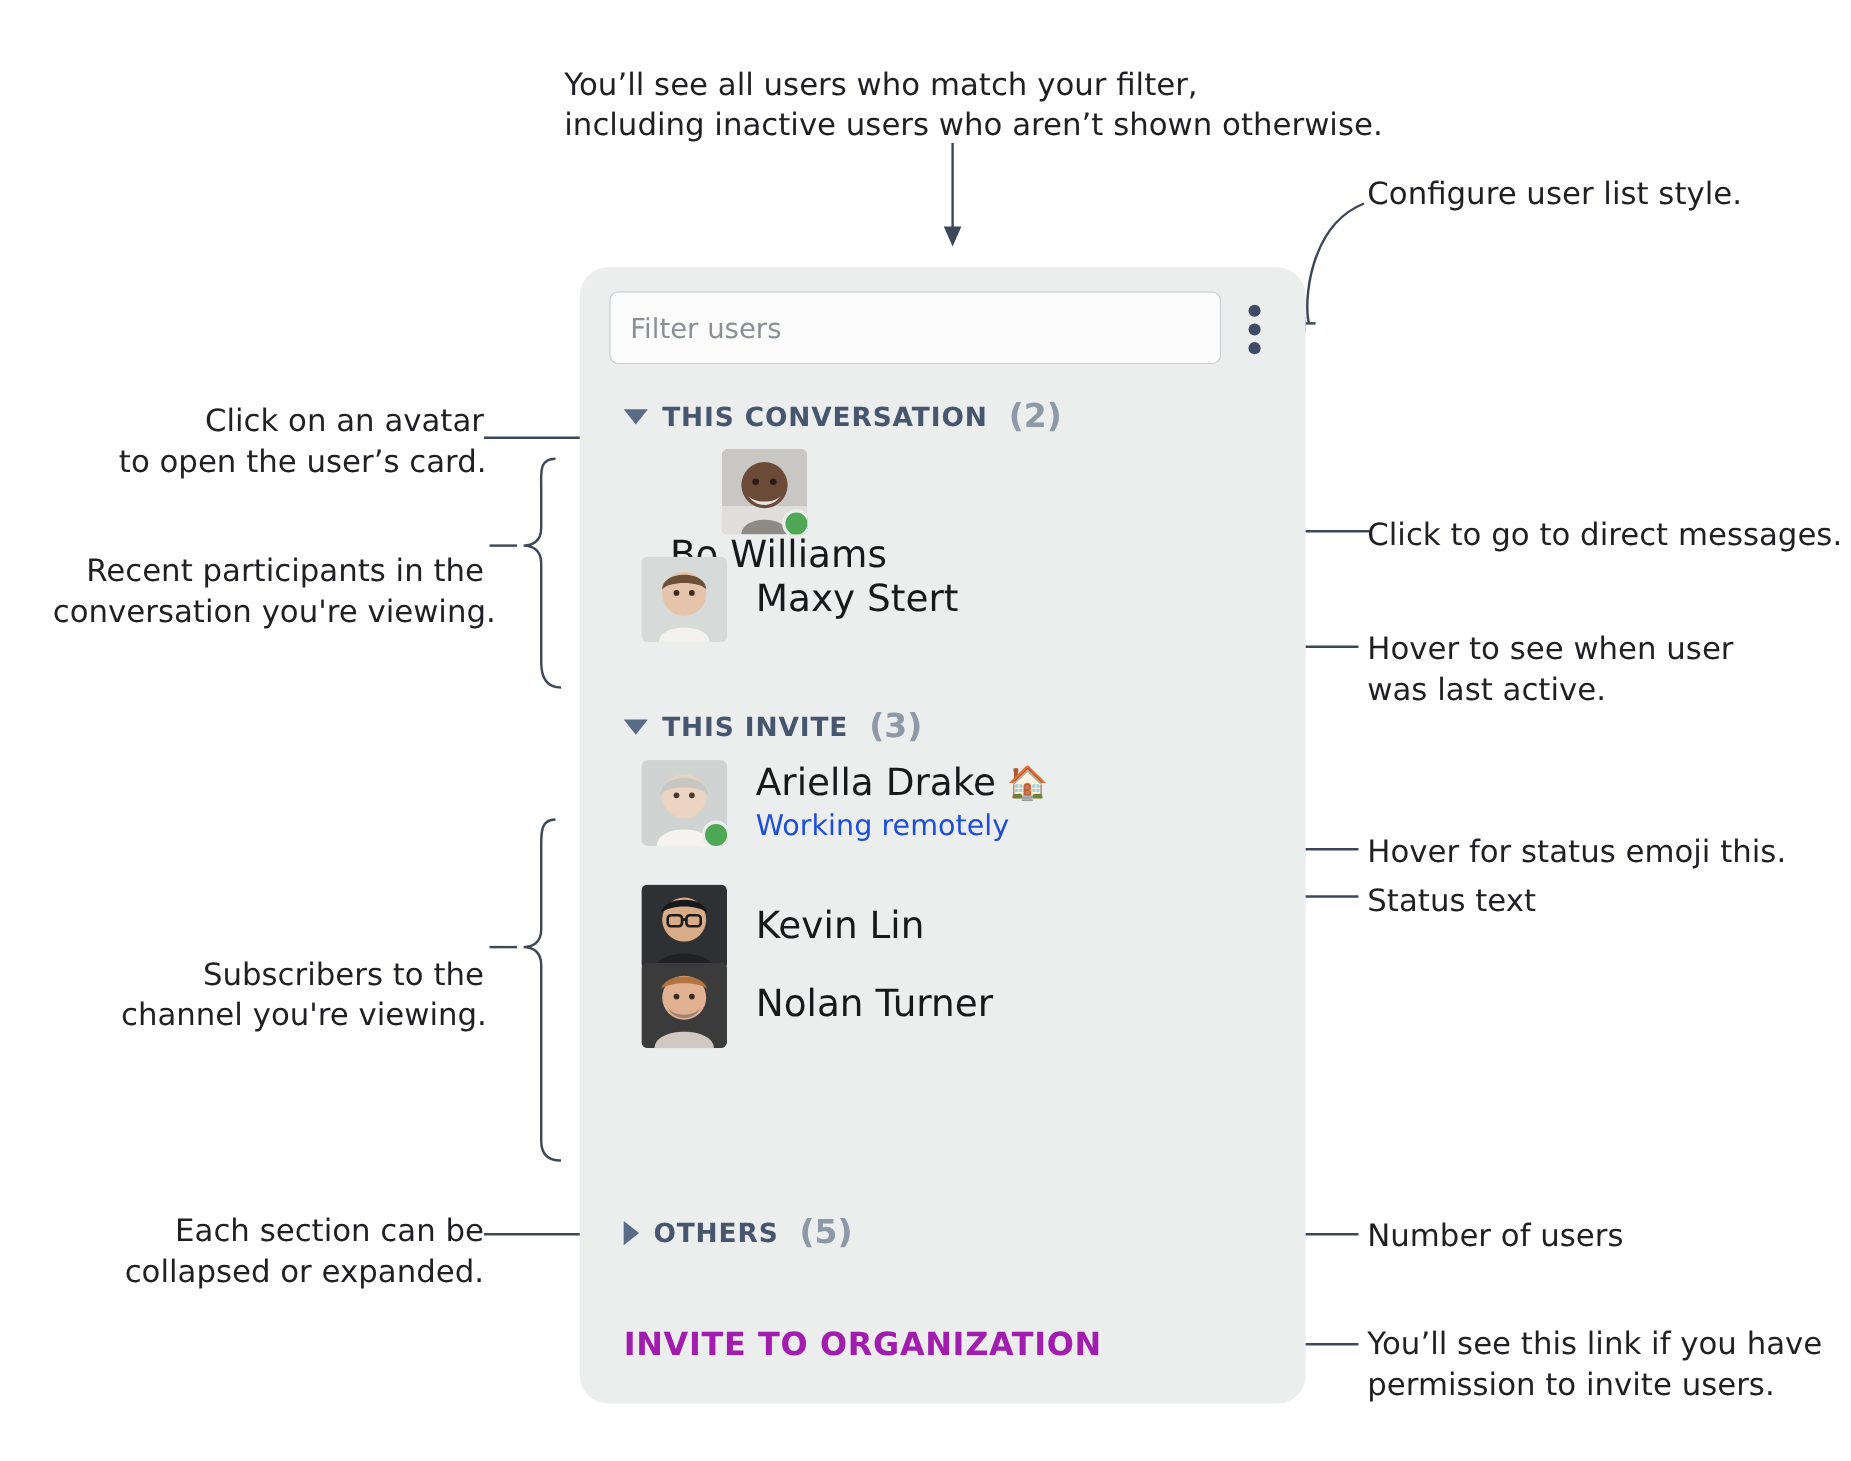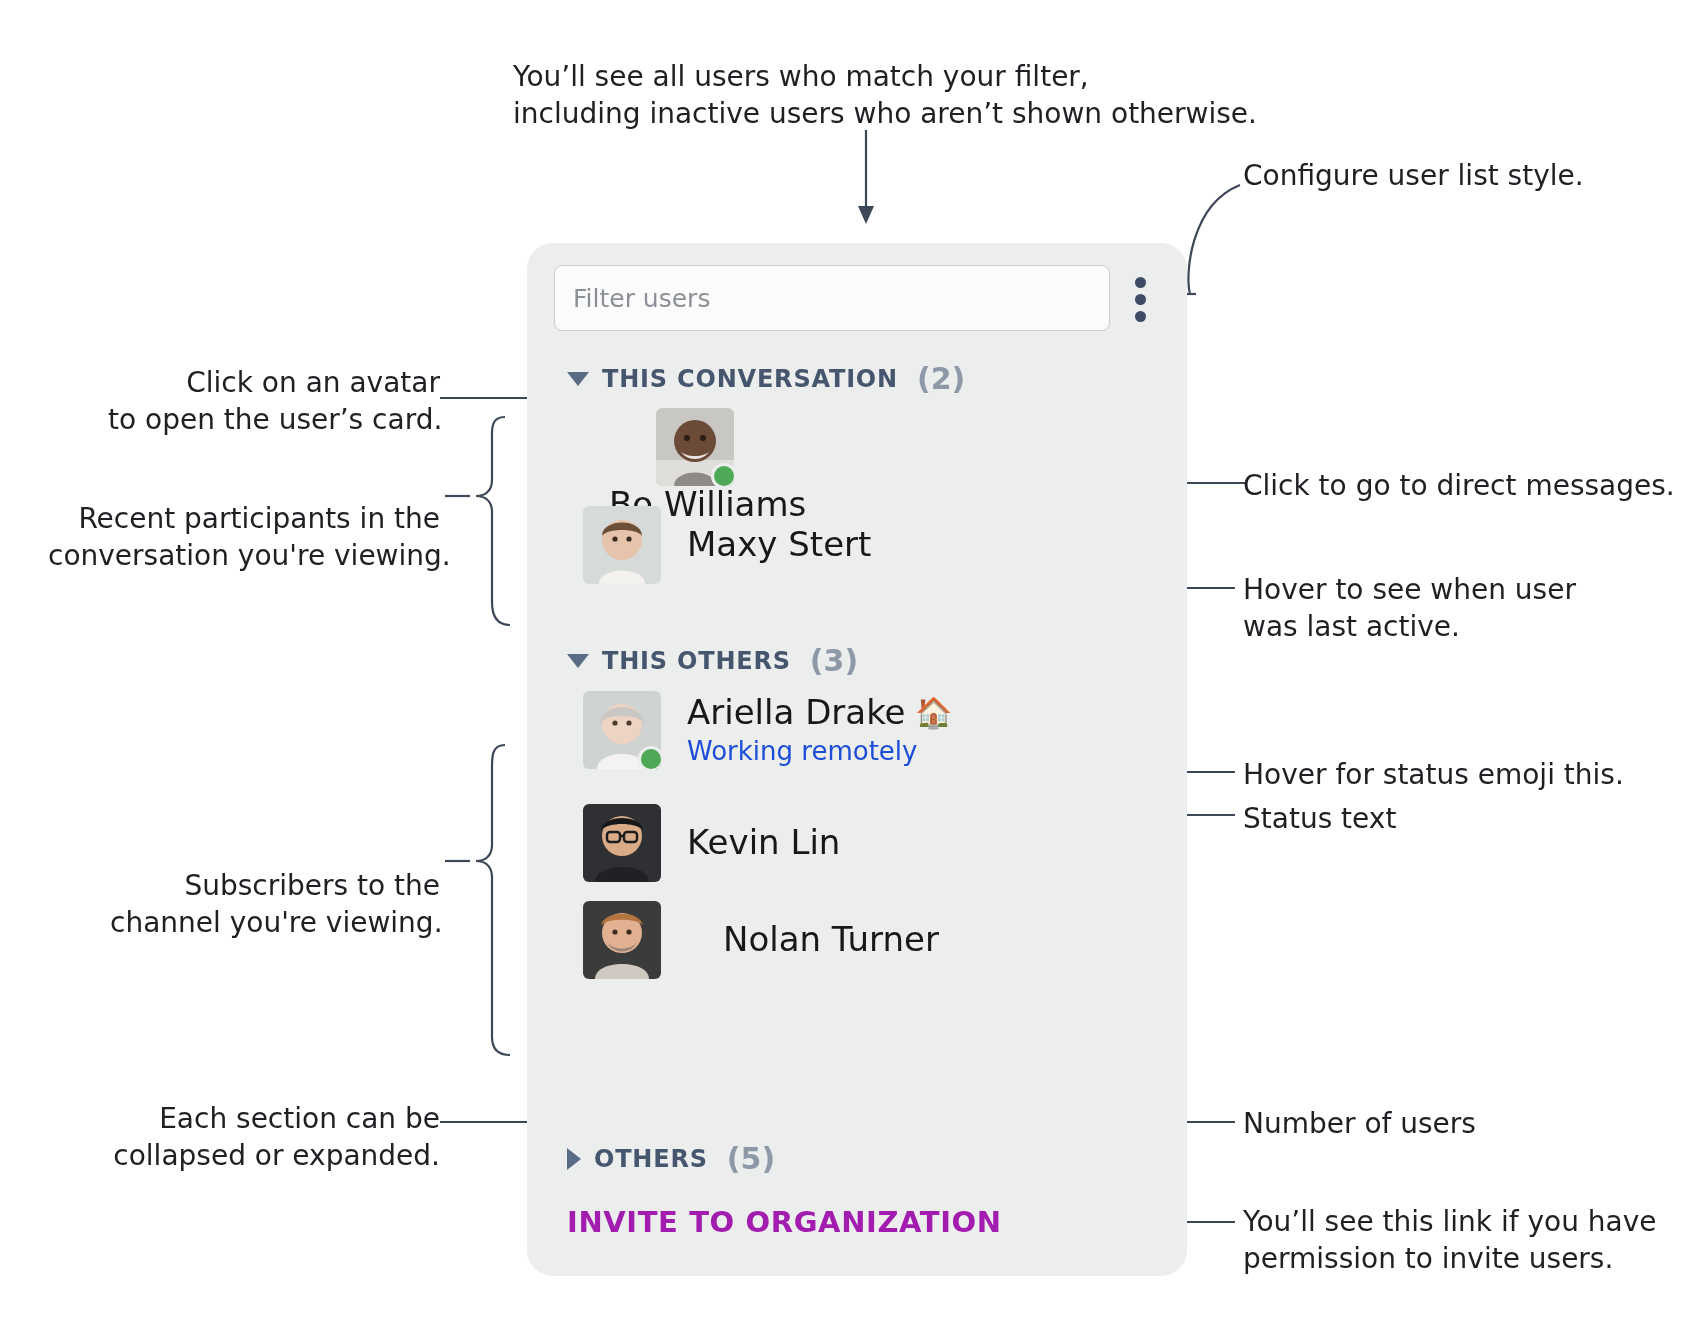--- a/index.html
+++ b/index.html
@@ -294,21 +294,21 @@
     </div>
     <div class="user-meta">
       <div class="user-name">
         <span>Maxy Stert</span>
       </div>
     </div>
   </div>
 
   <div class="section-header" style="top:400px;">
     <span class="tri down"></span>
-    <span class="sec-title">THIS OTHERS</span>
+    <span class="sec-title">THIS INVITE</span>
     <span class="sec-count">(3)</span>
   </div>
 
   <div class="user-row" style="top:448px;">
     <div class="avatar">
       <svg class="face" viewBox="0 0 78 78">
         <rect width="78" height="78" fill="#cfd3d2"></rect>
         <circle cx="39" cy="33" r="20" fill="#ecd3c2"></circle>
         <path d="M17 34 C17 10 61 10 61 34 C61 22 17 22 17 34 Z" fill="#c9c7c4"></path>
         <path d="M14 78 C14 58 64 58 64 78 Z" fill="#f4f3f1"></path>
@@ -338,39 +338,39 @@
         <line x1="37" y1="32" x2="41" y2="32" stroke="#1b1c1e" stroke-width="2.4"></line>
       </svg>
     </div>
     <div class="user-meta">
       <div class="user-name">
         <span>Kevin Lin</span>
       </div>
     </div>
   </div>
 
-  <div class="user-row" style="top:658px;gap:36px;">
+  <div class="user-row" style="top:632px;">
     <div class="avatar">
       <svg class="face" viewBox="0 0 78 78">
         <rect width="78" height="78" fill="#3b3b3b"></rect>
         <circle cx="39" cy="32" r="20" fill="#e2b191"></circle>
         <path d="M18 24 C22 9 56 9 60 24 C52 17 26 17 18 24 Z" fill="#b4743f"></path>
         <path d="M24 40 C28 54 50 54 54 40 C50 50 28 50 24 40 Z" fill="#9c8576"></path>
         <path d="M12 78 C12 58 66 58 66 78 Z" fill="#cfc9c2"></path>
         <circle cx="32" cy="31" r="2.6" fill="#3a2c20"></circle>
         <circle cx="46" cy="31" r="2.6" fill="#3a2c20"></circle>
       </svg>
     </div>
     <div class="user-meta">
       <div class="user-name">
         <span>Nolan Turner</span>
       </div>
     </div>
   </div>
 
-  <div class="section-header" style="top:898px;align-items:center;">
+  <div class="section-header" style="top:860px;align-items:center;">
     <span class="tri rightward"></span>
     <span class="sec-title">OTHERS</span>
     <span class="sec-count">(5)</span>
   </div>
 
   <div class="invite" style="top:962px;">INVITE TO ORGANIZATION</div>
 </div>
 
 </body></html>

